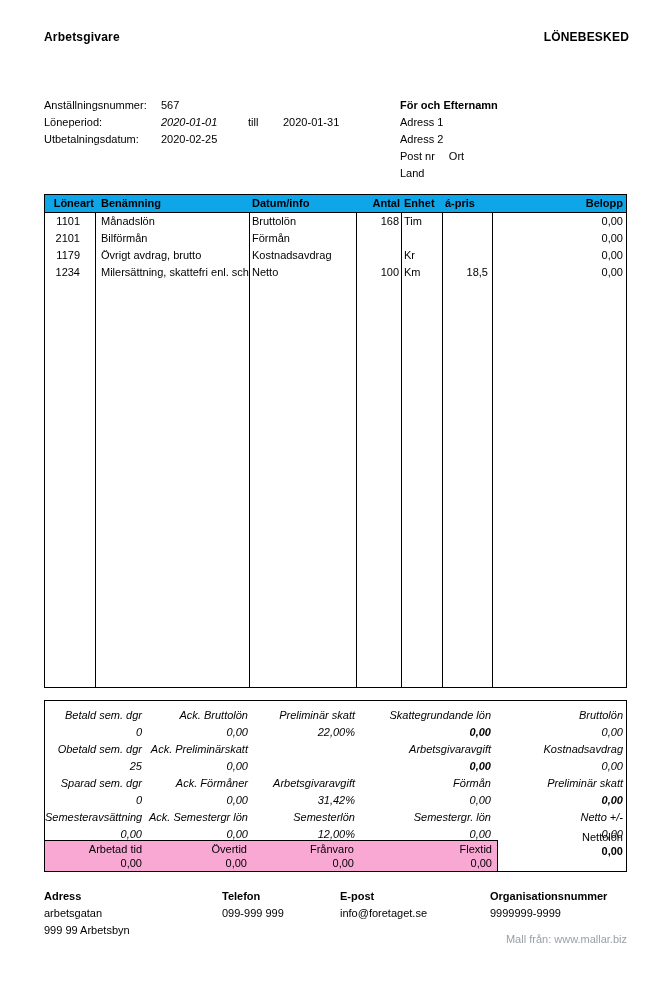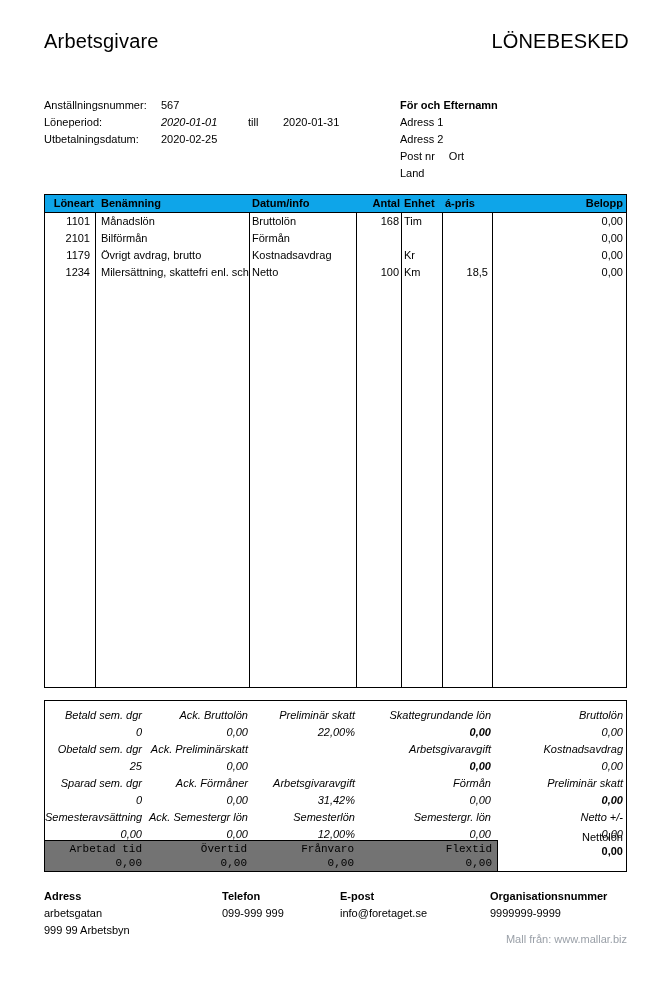--- a/index.html
+++ b/index.html
@@ -4,21 +4,21 @@
 <style>
   html,body { margin:0; padding:0; background:#fff; }
   .page {
     position:relative; width:667px; height:999px; background:#ffffff;
     font-family:"Liberation Sans","DejaVu Sans",sans-serif;
     font-size:11px; color:#000; overflow:hidden;
   }
 
   
   .hdr { position:absolute; left:44px; right:38px; top:30px; display:flex; justify-content:space-between; }
-  .hdr .ttl { font-size:20px; font-weight:normal; letter-spacing:0.2px; }
+  .hdr .ttl { font-size:12px; font-weight:bold; letter-spacing:0.2px; }
 
   
   .info-left { position:absolute; left:44px; top:97px; line-height:17px; }
   .info-left .lbl { display:inline-block; width:117px; }
   .info-left .v1  { display:inline-block; width:87px;font-style:italic; }
   .info-left .mid { display:inline-block; width:35px; }
   .recipient { position:absolute; left:400px; top:97px; line-height:17px; }
   .recipient .name { font-weight:bold; }
   .recipient .city { margin-left:14px; }
 
@@ -28,42 +28,42 @@
   .pgrid { display:grid; grid-template-columns:51px 154px 107px 45px 41px 50px 1fr; }
   .phead { background:#0ea5e9; border-bottom:1px solid #000; font-weight:bold;
            height:17px; line-height:17px; }
   .prow  { height:17px; line-height:17px; }
   .pbody { flex:1; display:flex; flex-direction:column; }
   .pfill { flex:1; }
   .prow > div, .pfill > div { border-right:1px solid #000; box-sizing:border-box;
            white-space:nowrap; overflow:hidden; }
   .prow > div:last-child, .pfill > div:last-child { border-right:none; }
   .phead > div { box-sizing:border-box; white-space:nowrap; }
-  .c0 { text-align:right; padding-right:5px; }
+  .c0 { text-align:right; padding-right:15px; }
   .c1 { padding-left:5px; }
   .c2 { padding-left:2px; }
   .c3 { text-align:right; padding-right:2px; }
   .c4 { padding-left:2px; }
   .c5 { text-align:right; padding-right:4px; }
   .c6 { text-align:right; padding-right:3px; }
   .phead .c0 { padding-right:2px; }
   .phead .c5 { text-align:left; padding-left:2px; }
 
   
   .sumbox { position:absolute; left:44px; top:700px; width:581px; height:170px;
             border:1px solid #000; }
   .sumrows { padding-top:6px; }
   .sumrow { display:grid; grid-template-columns:99px 106px 107px 136px 1fr; height:34px;font-style:italic; }
   .sumcell { text-align:right; padding-right:2px; line-height:17px; white-space:nowrap; }
   .sumrow .sumcell:last-child { padding-right:3px; }
   .sumcell .val.b { font-weight:bold; }
 
   .timebar { position:absolute; left:0; bottom:0; height:29px; width:452px;
-             background:#737373; border-top:1px solid #000; border-right:1px solid #000;
-             display:grid; grid-template-columns:99px 105px 107px 1fr; padding-top:1px;font-family:Liberation Mono, monospace; }
+             background:#f9a8d4; border-top:1px solid #000; border-right:1px solid #000;
+             display:grid; grid-template-columns:99px 105px 107px 1fr; padding-top:1px; }
   .tbcell { text-align:right; padding-right:2px; line-height:14px; white-space:nowrap; }
   .timebar .tbcell:last-child { padding-right:5px; }
 
   .netblock { position:absolute; right:3px; bottom:13px; text-align:right; line-height:14px;margin-top:8px; }
   .netblock .val { font-weight:bold; }
 
   
   .fcol { position:absolute; top:888px; line-height:17px; }
   .fcol .flbl { font-weight:bold; }
   .f0 { left:44px; } .f1 { left:222px; } .f2 { left:340px; } .f3 { left:490px; }

